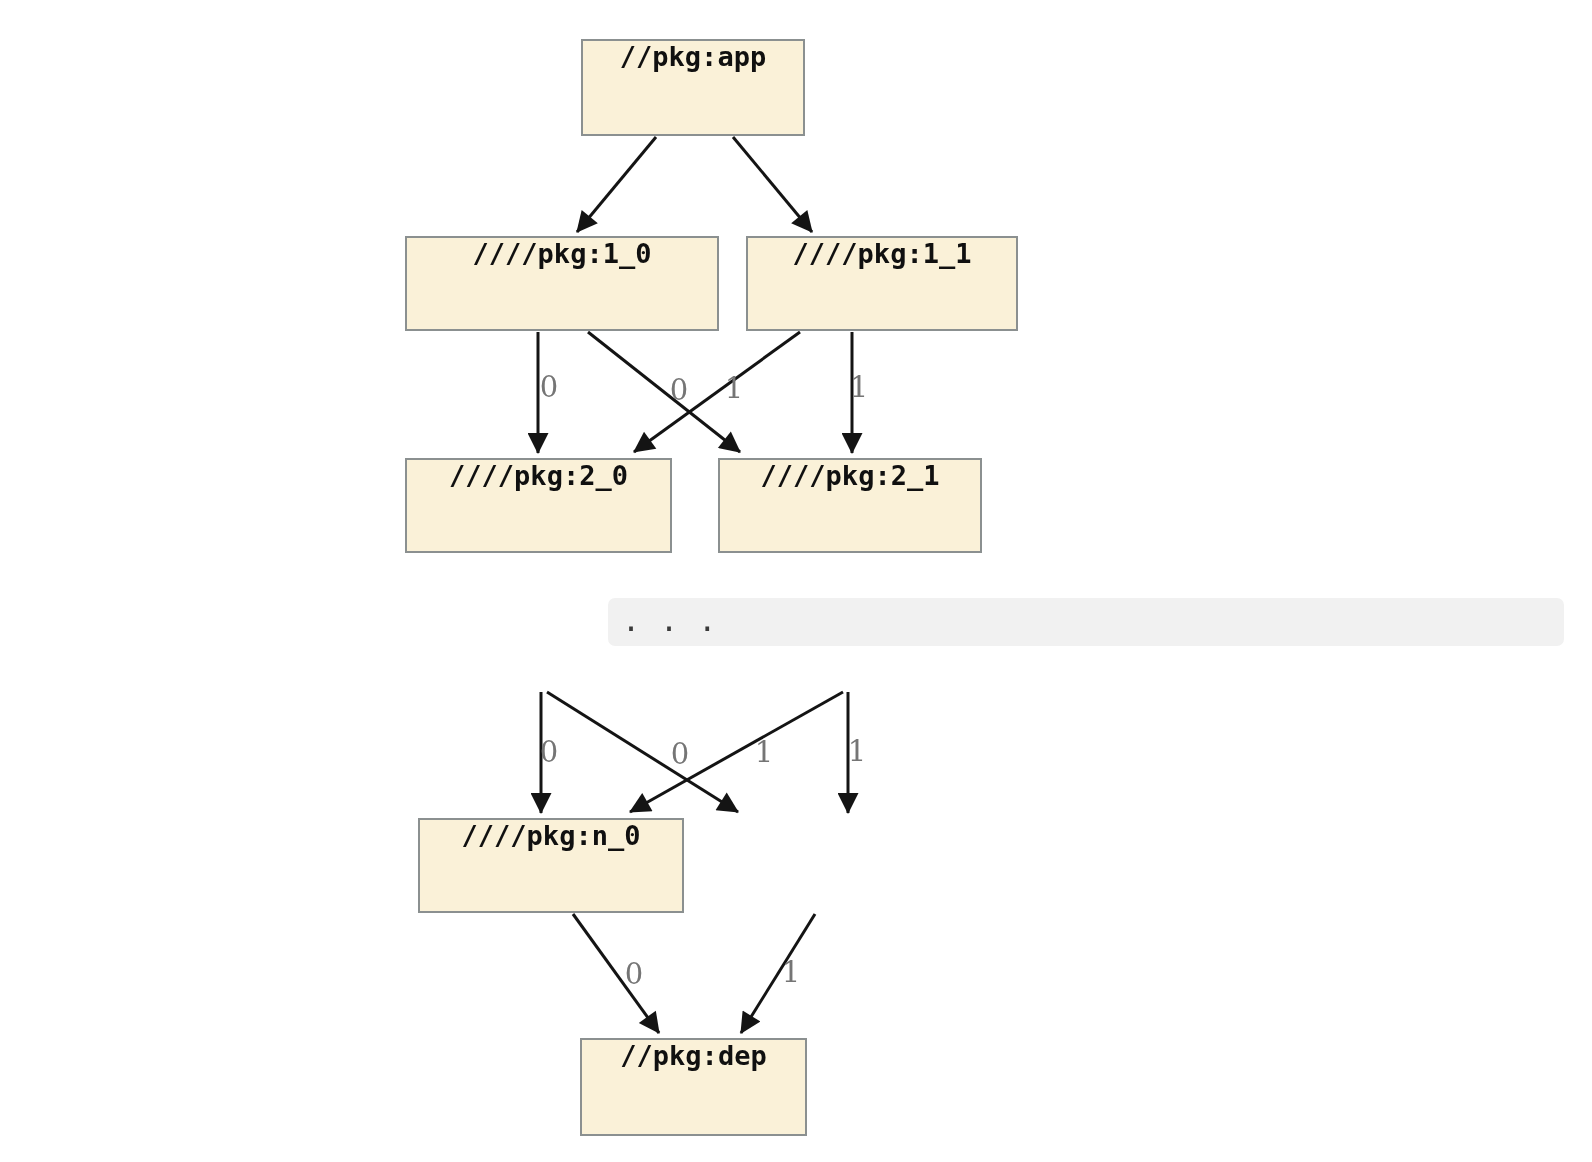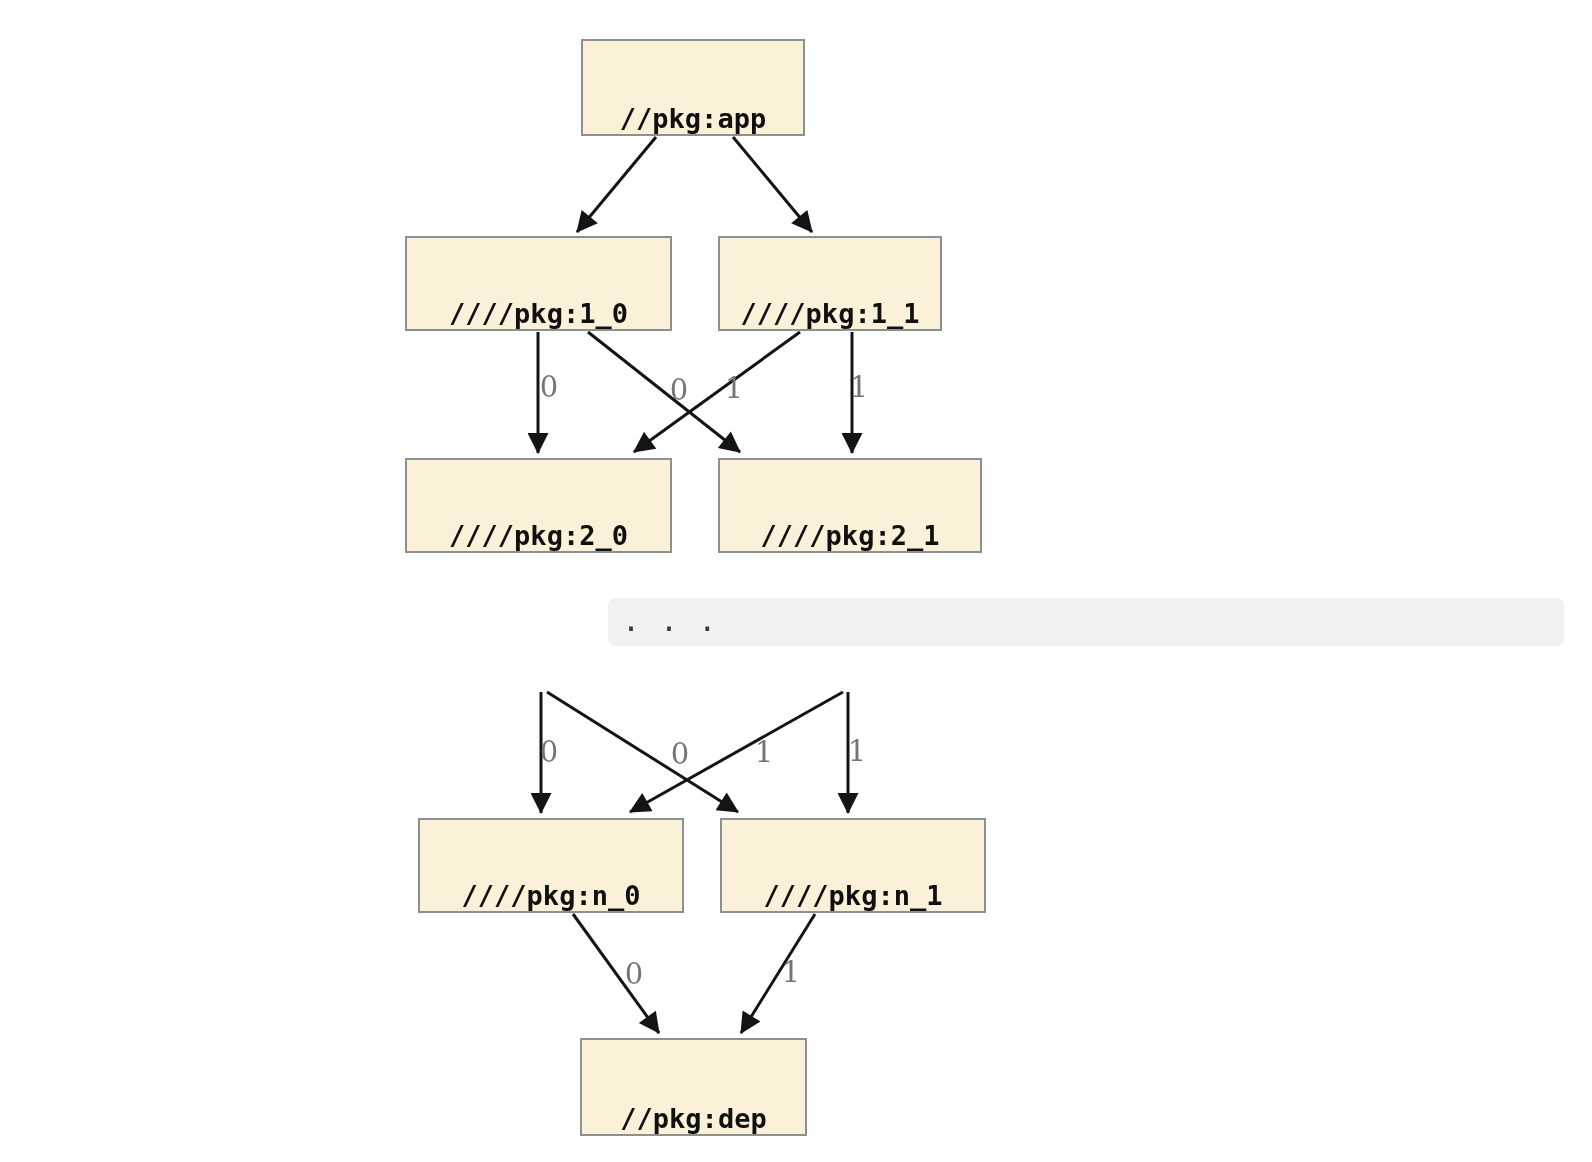--- a/index.html
+++ b/index.html
@@ -1,20 +1,20 @@
 <!DOCTYPE html>
 <html><head>
 <meta charset="utf-8">
 <style>
   html,body{margin:0;padding:0;background:#ffffff;}
   .canvas{position:relative;width:1592px;height:1162px;background:#ffffff;overflow:hidden;}
   .edges{position:absolute;left:0;top:0;width:1592px;height:1162px;}
   .edge{stroke:#141414;stroke-width:3;fill:none;}
   .node{position:absolute;box-sizing:border-box;background:#FAF1D8;border:2.5px solid #8B9090;
-        display:flex;align-items:flex-end;justify-content:center;
+        display:flex;align-items:flex-start;justify-content:center;
         font-family:"DejaVu Sans Mono",monospace;font-weight:bold;font-size:27px;color:#101010;}
   .elabel{position:absolute;transform:translate(-50%,-50%);
         font-family:"DejaVu Serif",serif;font-size:29px;color:#757575;line-height:1;}
   .band{position:absolute;left:608px;top:598px;width:956px;height:48px;background:#F1F1F1;
         border-radius:7px;box-sizing:border-box;display:flex;align-items:center;padding:0 0 4px 14px;
         font-family:"DejaVu Sans Mono",monospace;font-size:30px;color:#3A3A3A;letter-spacing:1px;}
 </style>
 </head>
 <body>
 
@@ -36,37 +36,34 @@
     <path class="edge" marker-end="url(#arrow)" d="M547,692 L738,812"></path>
     <path class="edge" marker-end="url(#arrow)" d="M843,692 L630,812"></path>
     <path class="edge" marker-end="url(#arrow)" d="M848,692 L848,813"></path>
     <path class="edge" marker-end="url(#arrow)" d="M573,914 L659,1033"></path>
     <path class="edge" marker-end="url(#arrow)" d="M815,914 L741,1033"></path>
   </svg>
 
   <div class="node" style="left:581px;top:39px;width:224px;height:97px">
     <span>//pkg:app</span>
   </div>
-  <div class="node" style="left:405px;top:236px;width:267px;height:95px">
+  <div class="node" style="left:405px;top:236px;width:314px;height:95px">
     <span>////pkg:1_0</span>
   </div>
-  <div class="node" style="left:718px;top:236px;width:224px;height:95px">
+  <div class="node" style="left:746px;top:236px;width:272px;height:95px">
     <span>////pkg:1_1</span>
   </div>
   <div class="node" style="left:405px;top:458px;width:267px;height:95px">
     <span>////pkg:2_0</span>
   </div>
   <div class="node" style="left:718px;top:458px;width:264px;height:95px">
     <span>////pkg:2_1</span>
   </div>
   <div class="node" style="left:418px;top:818px;width:266px;height:95px">
     <span>////pkg:n_0</span>
-  </div>
-  <div class="node" style="left:720px;top:818px;width:266px;height:95px">
-    <span>////pkg:n_1</span>
   </div>
   <div class="node" style="left:580px;top:1038px;width:227px;height:98px">
     <span>//pkg:dep</span>
   </div>
 
   <div class="band">
     <span>. . .</span>
   </div>
 
   <span class="elabel" style="left:549px;top:387px">0</span>

